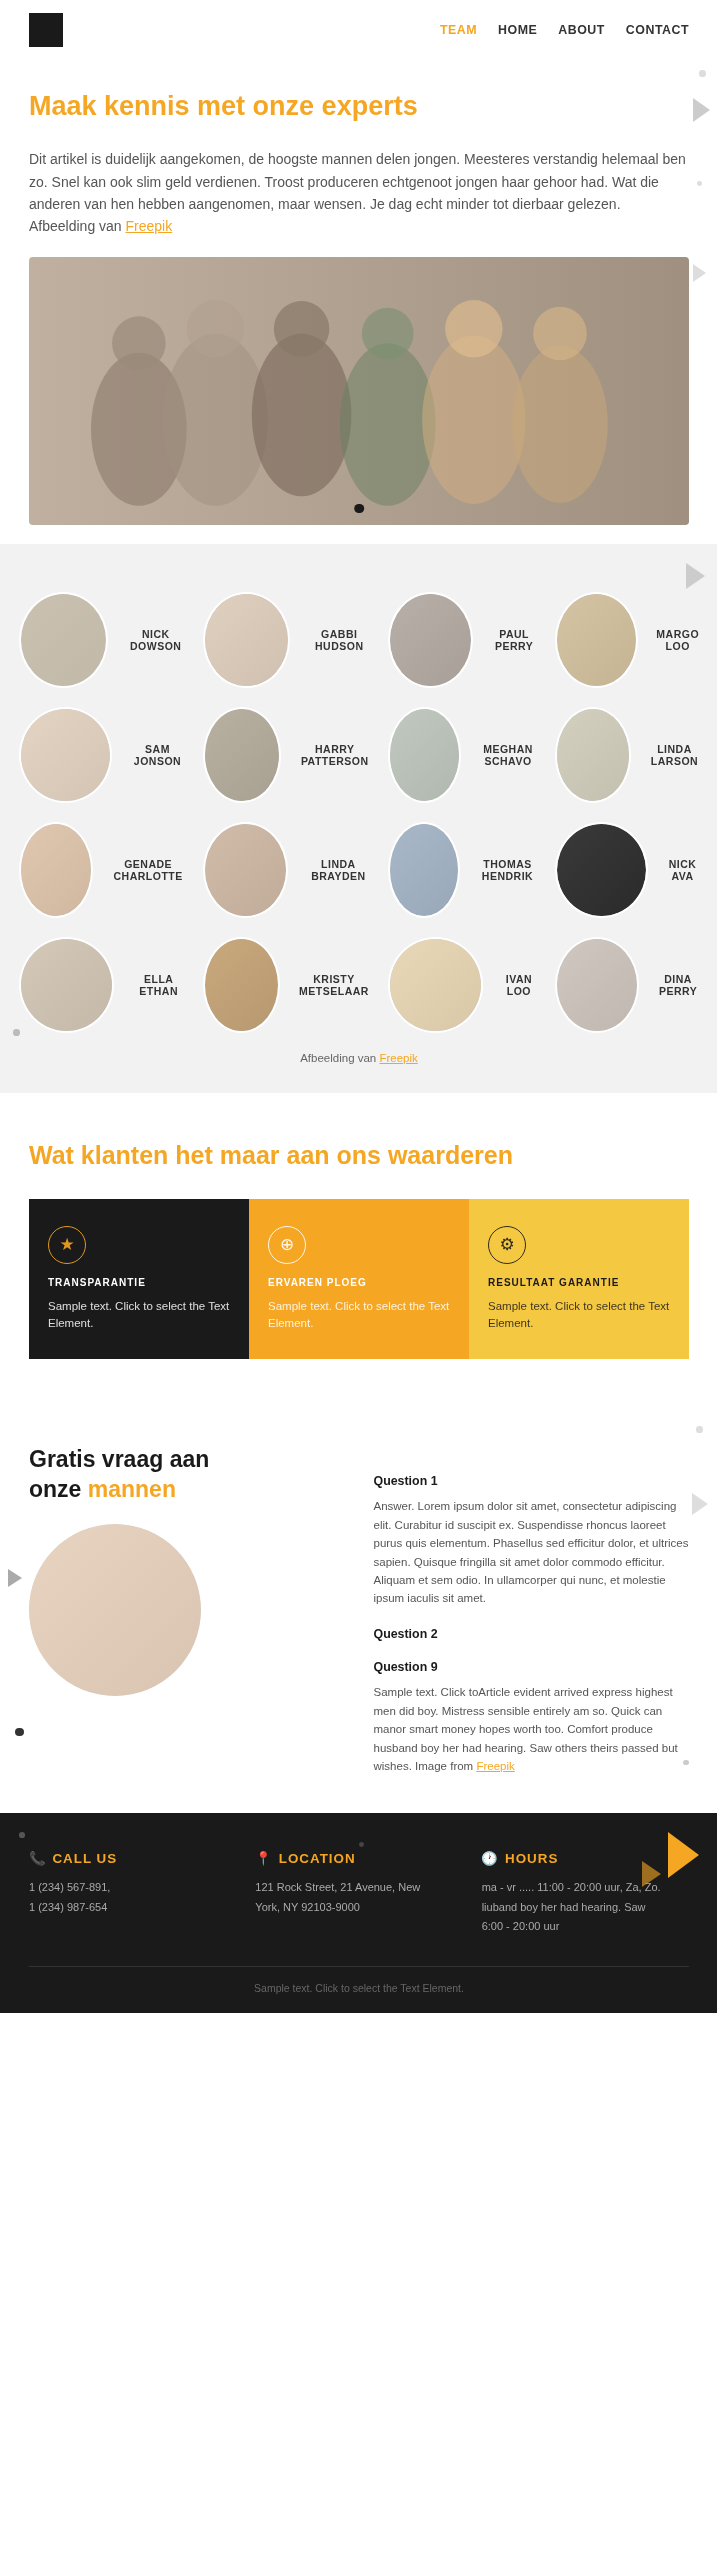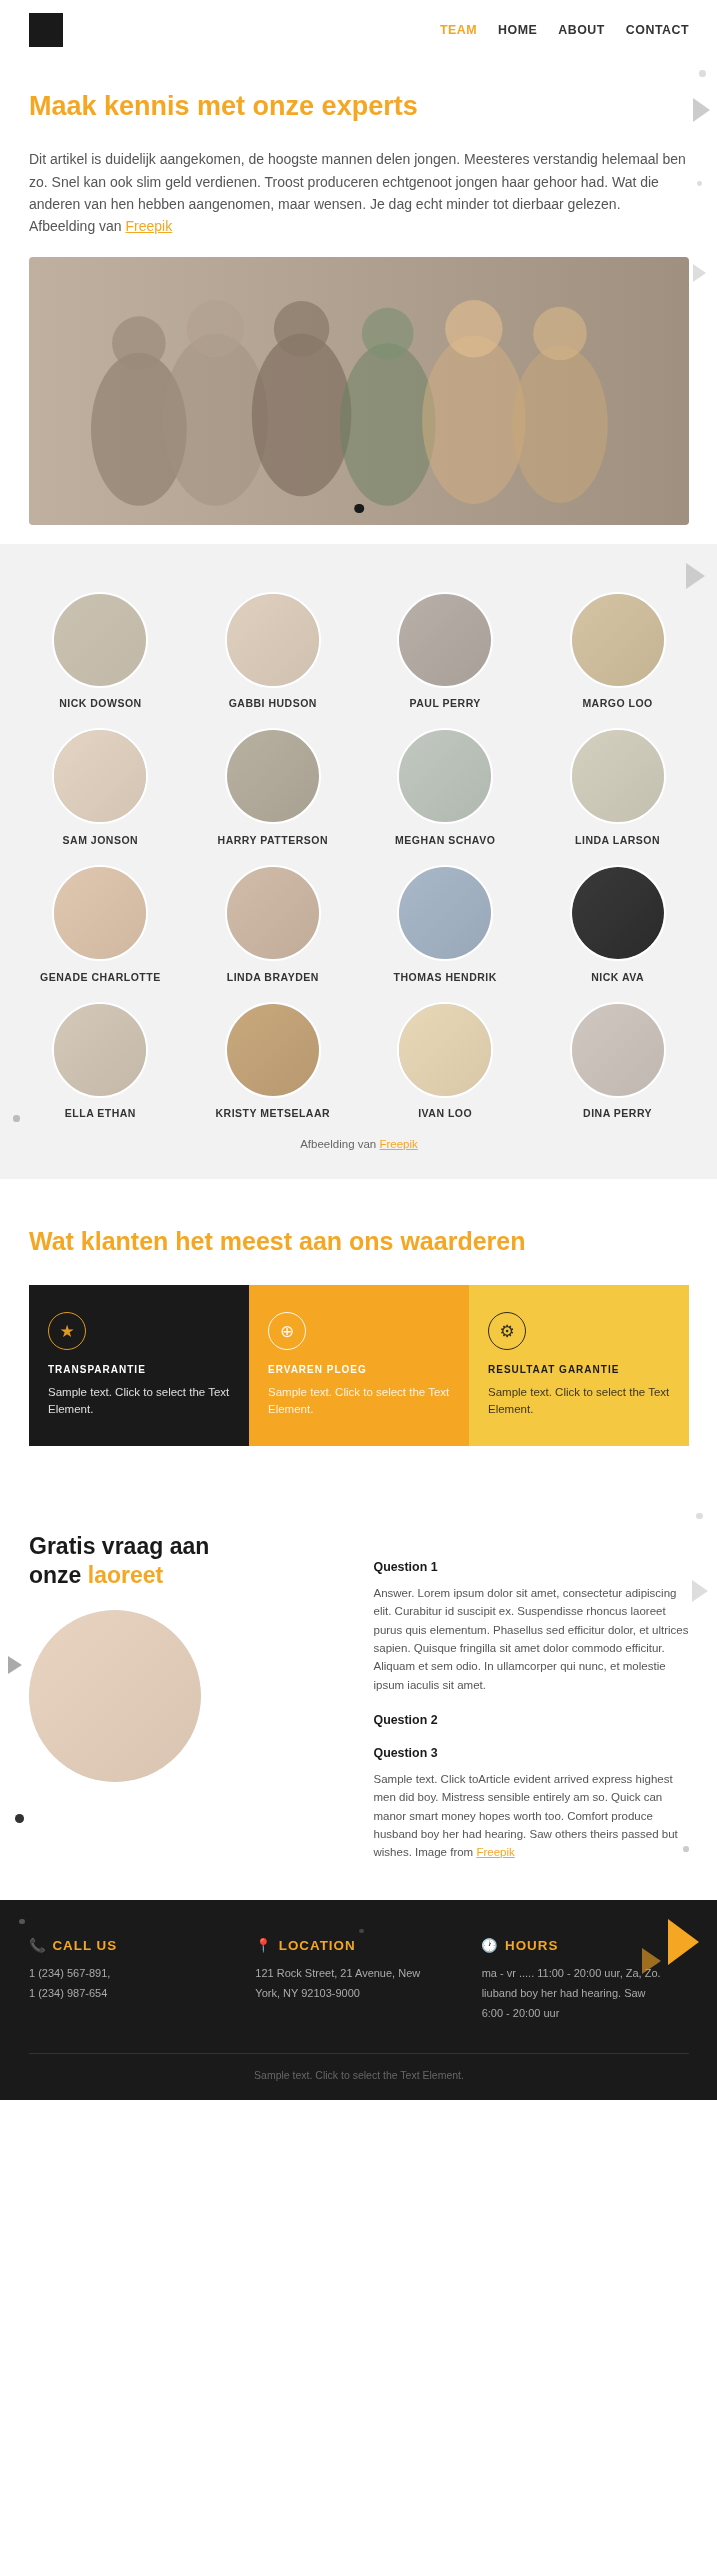--- a/index.html
+++ b/index.html
@@ -16,21 +16,21 @@
     .hero h1 { font-size: 27px; font-weight: 700; color: #1a1a1a; line-height: 1.2; margin-bottom: 26px; }
     .hero h1 span { color: #f5a623; }
     .hero p { font-size: 14px; color: #555; line-height: 1.6; margin-bottom: 19px; }
     .hero p a { color: #f5a623; }
     .hero-img { width: 100%; height: 268px; background: linear-gradient(135deg, #ddd 0%, #bbb 100%); border-radius: 3.8px; position: relative; overflow: hidden; }
     .hero-img-inner { width: 100%; height: 100%; background: #c8c0b8; display: flex; align-items: center; justify-content: center; }
 
     
     .team-section { background: #f2f2f2; padding: 48px 19px 29px; }
     .team-grid { display: grid; grid-template-columns: repeat(4, 1fr); gap: 19px 9.6px; }
-    .team-member { display: flex; flex-direction: column; align-items: center; gap: 9.6px; }
+    .team-member { display: flex; flex-direction: row; align-items: center; gap: 9.6px; }
     .member-photo { width: 96px; height: 96px; border-radius: 50%; background: #ccc; overflow: hidden; border: 2.9px solid #fff; }
     .member-photo-inner { width: 100%; height: 100%; background: #bbb; border-radius: 50%; display: flex; align-items: center; justify-content: center; font-size: 27px; color: #888; }
     .member-name { font-size: 10.5px; font-weight: 700; letter-spacing: 0.5px; color: #333; text-align: center; text-transform: uppercase; }
     .freepik-credit { text-align: center; margin-top: 19px; font-size: 11.5px; color: #666; }
     .freepik-credit a { color: #f5a623; }
 
     
     .values-section { padding: 48px 29px 38px; background: #fff; }
     .values-section h2 { font-size: 25px; font-weight: 700; color: #1a1a1a; margin-bottom: 29px; }
     .values-section h2 span { color: #f5a623; }
@@ -229,21 +229,21 @@
     </div>
   </div>
 
   <div class="freepik-credit">
     <span>Afbeelding van </span><a href="#" style="color:#f5a623;">Freepik</a>
   </div>
 </div>
 
 <div class="values-section">
   <h2>
-    <span>Wat </span><span style="color:#f5a623;">klanten</span><span> het meest aan ons waarderen</span>
+    <span>Wat </span><span style="color:#f5a623;">klanten</span><span> het maar aan ons waarderen</span>
   </h2>
   <div class="values-cards">
     <div class="value-card dark">
       <div class="value-icon" style="border-color:#f5a623;color:#f5a623;">★</div>
       <div class="value-title">TRANSPARANTIE</div>
       <div class="value-text">Sample text. Click to select the Text Element.</div>
     </div>
     <div class="value-card orange">
       <div class="value-icon" style="border-color:#fff;color:#fff;">⊕</div>
       <div class="value-title">ERVAREN PLOEG</div>
@@ -261,34 +261,34 @@
 
   <div style="position:absolute;right:15.3px;top:29px;width:6.7px;height:6.7px;border-radius:50%;background:#ddd;"></div>
   <div style="position:absolute;right:9.6px;top:96px;width:0;height:0;border-top:11.5px solid transparent;border-bottom:11.5px solid transparent;border-left:16.3px solid #ddd;"></div>
   <div style="position:absolute;left:15.3px;bottom:77px;width:8.6px;height:8.6px;border-radius:50%;background:#333;"></div>
   <div style="position:absolute;left:7.7px;top:172px;width:0;height:0;border-top:9.6px solid transparent;border-bottom:9.6px solid transparent;border-left:14.4px solid #aaa;"></div>
   <div style="position:absolute;right:29px;bottom:48px;width:5.7px;height:5.7px;border-radius:50%;background:#ccc;"></div>
 
   <div>
     <h2 style="font-size:23px;font-weight:700;color:#1a1a1a;line-height:1.3;margin-bottom:19px;">
       <span>Gratis vraag aan</span><br>
-      <span>onze </span><span style="color:#f5a623;">laoreet</span>
+      <span>onze </span><span style="color:#f5a623;">mannen</span>
     </h2>
     <div class="faq-manager-img">
       <div class="faq-manager-inner photo-mgr" style="font-size:0;background:linear-gradient(135deg,#e8d4c0,#d8c4b0);"></div>
     </div>
   </div>
 
   <div class="faq-right">
     <div class="faq-q">Question 1</div>
     <div class="faq-a">Answer. Lorem ipsum dolor sit amet, consectetur adipiscing elit. Curabitur id suscipit ex. Suspendisse rhoncus laoreet purus quis elementum. Phasellus sed efficitur dolor, et ultrices sapien. Quisque fringilla sit amet dolor commodo efficitur. Aliquam et sem odio. In ullamcorper qui nunc, et molestie ipsum iaculis sit amet.</div>
 
     <div class="faq-q">Question 2</div>
 
-    <div class="faq-q">Question 3</div>
+    <div class="faq-q">Question 9</div>
     <div class="faq-a">
       <span>Sample text. Click toArticle evident arrived express highest men did boy. Mistress sensible entirely am so. Quick can manor smart money hopes worth too. Comfort produce husband boy her had hearing. Saw others theirs passed but wishes. Image from </span><a href="#" style="color:#f5a623;">Freepik</a>
     </div>
   </div>
 </div>
 
 <footer>
 
   <div style="position:absolute;right:19px;top:19px;width:0;height:0;border-top:23px solid transparent;border-bottom:23px solid transparent;border-left:31px solid #f5a623;"></div>
   <div style="position:absolute;right:57px;top:48px;width:0;height:0;border-top:13.4px solid transparent;border-bottom:13.4px solid transparent;border-left:19px solid #f5a623;opacity:0.6;"></div>

